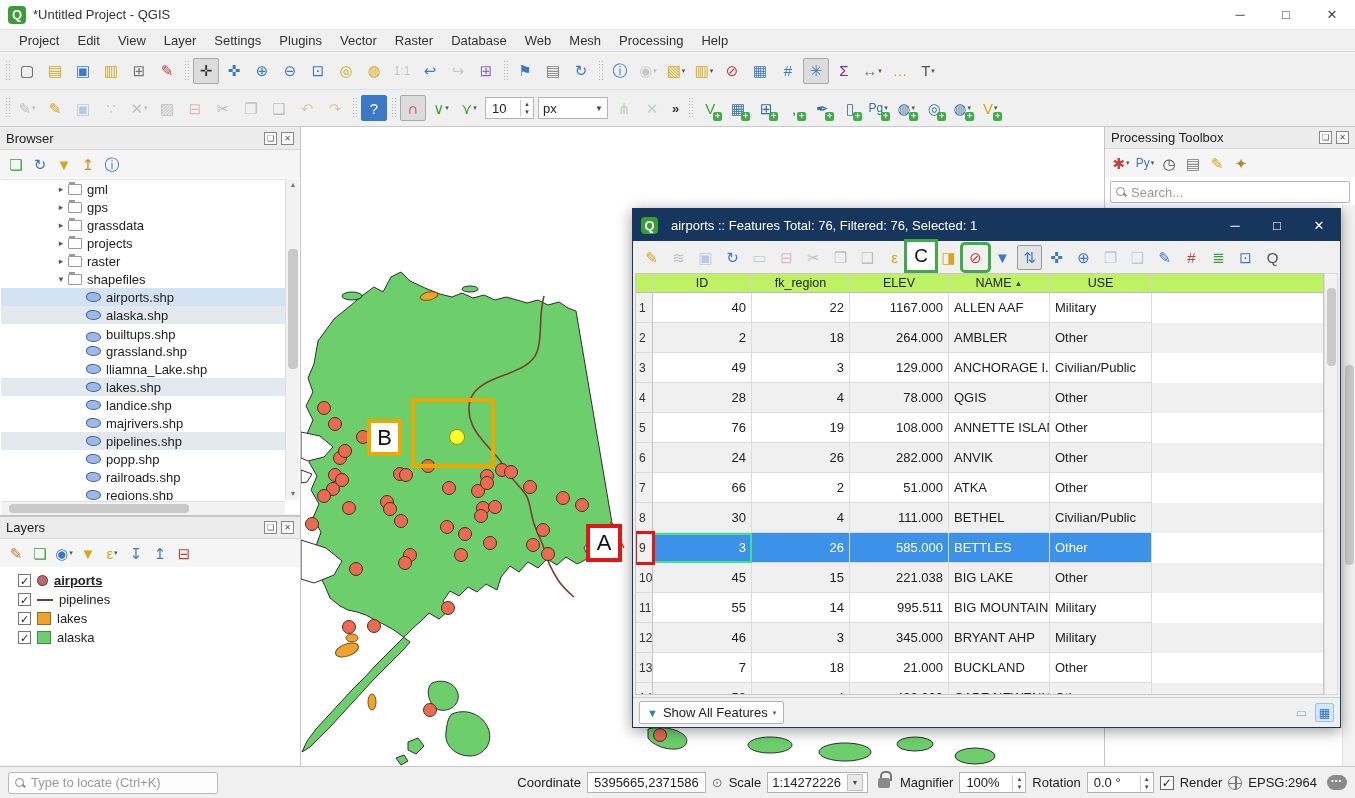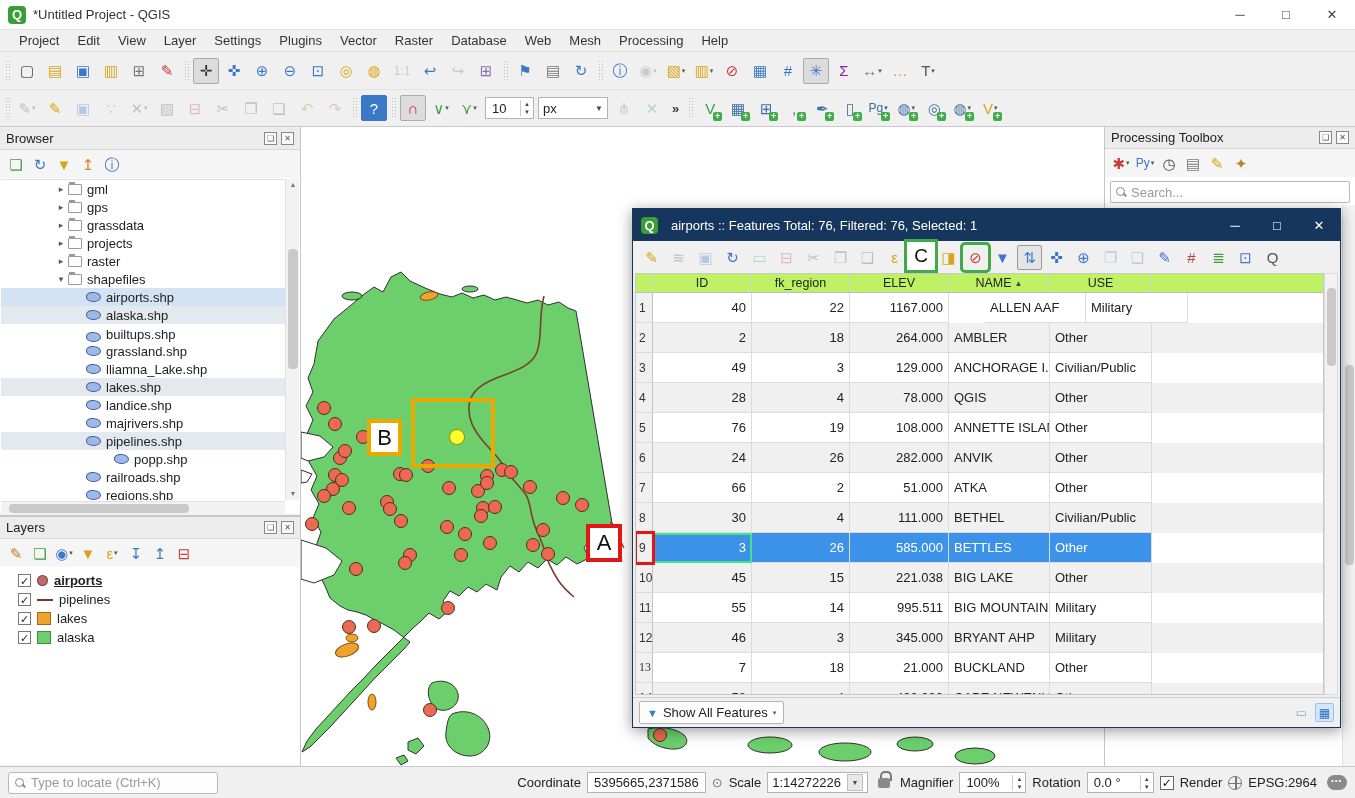--- a/index.html
+++ b/index.html
@@ -513,21 +513,21 @@
           <div class="trow" style="padding-left: 72px;">
             <span class="arr"></span>
             <span class="shp-ic"></span>
             <span>majrivers.shp</span>
           </div>
           <div class="trow hl" style="padding-left: 72px;">
             <span class="arr"></span>
             <span class="shp-ic"></span>
             <span>pipelines.shp</span>
           </div>
-          <div class="trow" style="padding-left: 100px;">
+          <div class="trow" style="padding-left: 72px;">
             <span class="arr"></span>
             <span class="shp-ic"></span>
             <span>popp.shp</span>
           </div>
           <div class="trow" style="padding-left: 72px;">
             <span class="arr"></span>
             <span class="shp-ic"></span>
             <span>railroads.shp</span>
           </div>
           <div class="trow" style="padding-left: 72px;">
@@ -843,21 +843,21 @@
           <div class="hc" style="width: 102px;">
             <span>USE</span>
           </div>
         </div>
       <div id="attr-rows">
           <div class="arow">
             <div class="rn" style="width: 17px;">1</div>
             <div class="dc num" style="width: 99px;">40</div>
             <div class="dc num" style="width: 98px;">22</div>
             <div class="dc num" style="width: 99px;">1167.000</div>
-            <div class="dc txt" style="width: 101px; margin-left: 36px;">ALLEN AAF</div>
+            <div class="dc txt" style="width: 101px;">ALLEN AAF</div>
             <div class="dc txt" style="width: 102px;">Military</div>
           </div>
           <div class="arow even">
             <div class="rn" style="width: 17px;">2</div>
             <div class="dc num" style="width: 99px;">2</div>
             <div class="dc num" style="width: 98px;">18</div>
             <div class="dc num" style="width: 99px;">264.000</div>
             <div class="dc txt" style="width: 101px;">AMBLER</div>
             <div class="dc txt" style="width: 102px;">Other</div>
           </div>
@@ -935,21 +935,21 @@
           </div>
           <div class="arow even">
             <div class="rn" style="width: 17px;">12</div>
             <div class="dc num" style="width: 99px;">46</div>
             <div class="dc num" style="width: 98px;">3</div>
             <div class="dc num" style="width: 99px;">345.000</div>
             <div class="dc txt" style="width: 101px;">BRYANT AHP</div>
             <div class="dc txt" style="width: 102px;">Military</div>
           </div>
           <div class="arow">
-            <div class="rn" style="width: 17px; font-family: Liberation Serif, serif;">13</div>
+            <div class="rn" style="width: 17px;">13</div>
             <div class="dc num" style="width: 99px;">7</div>
             <div class="dc num" style="width: 98px;">18</div>
             <div class="dc num" style="width: 99px;">21.000</div>
             <div class="dc txt" style="width: 101px;">BUCKLAND</div>
             <div class="dc txt" style="width: 102px;">Other</div>
           </div>
           <div class="arow even">
             <div class="rn" style="width: 17px;">14</div>
             <div class="dc num" style="width: 99px;">58</div>
             <div class="dc num" style="width: 98px;">4</div>

